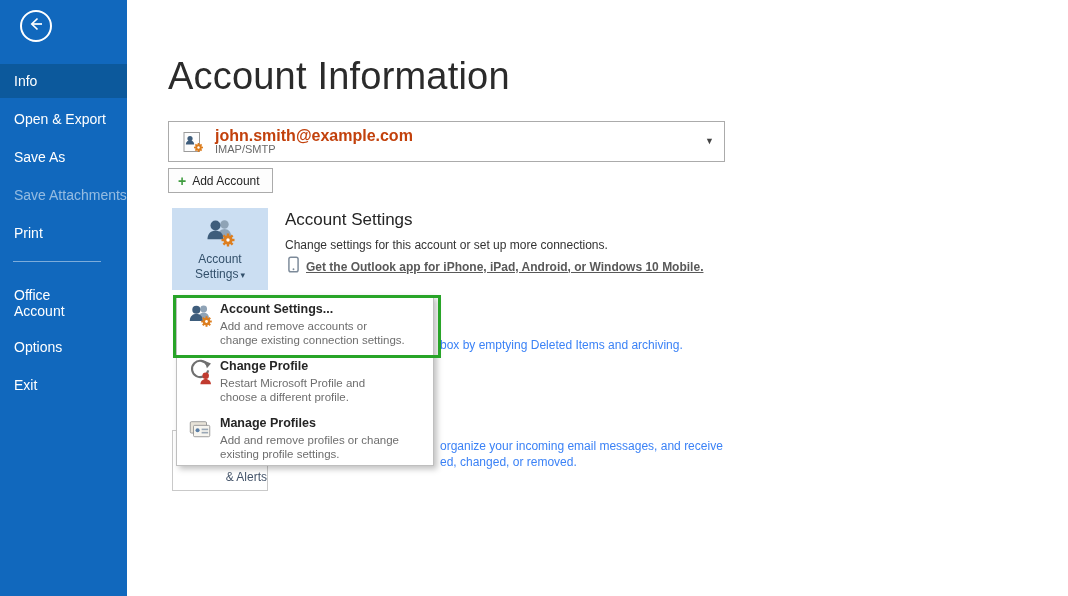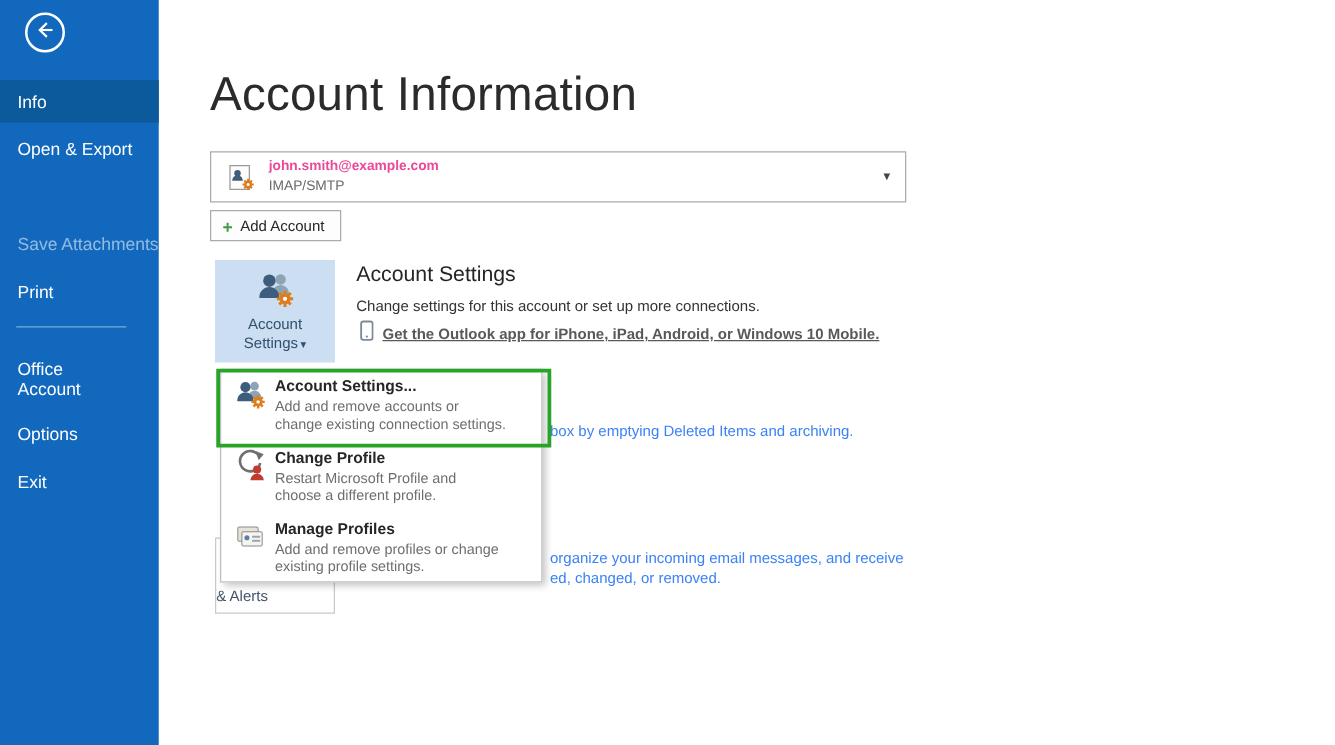--- a/index.html
+++ b/index.html
@@ -16,37 +16,37 @@
   .nav.disabled{color:rgba(255,255,255,0.55);cursor:default;}
   .nav.wrap{white-space:normal;line-height:16px;padding-top:4px;height:40px;width:90px;}
   .nav-divider{position:absolute;left:13px;top:261px;width:88px;border-top:1px solid rgba(255,255,255,0.45);}
 
   
   .page-title{position:absolute;left:168px;top:55px;font-size:38px;font-weight:300;color:#2B2B2B;letter-spacing:0.2px;}
 
   .acct-selector{position:absolute;left:168px;top:121px;width:557px;height:41px;background:#fff;
                  border:1px solid #ABABAB;box-sizing:border-box;cursor:pointer;}
   .acct-selector .sel-icon{position:absolute;left:12px;top:8px;width:24px;height:24px;}
-  .acct-selector .sel-email{position:absolute;left:46px;top:5px;font-size:11px;font-weight:600;color:#ec4899;}
+  .acct-selector .sel-email{position:absolute;left:46px;top:5px;font-size:16px;font-weight:600;color:#c2410c;}
   .acct-selector .sel-proto{position:absolute;left:46px;top:21px;font-size:11px;color:#6A6A6A;}
   .acct-selector .sel-chevron{position:absolute;right:10px;top:14px;font-size:9px;color:#444;}
 
   .add-account{position:absolute;left:168px;top:168px;height:25px;padding:0 12px 0 9px;background:#FDFDFD;
                border:1px solid #ABABAB;box-sizing:border-box;display:inline-flex;align-items:center;gap:6px;
                font-size:12px;color:#262626;cursor:pointer;}
   .add-account .plus{color:#3F9C3F;font-weight:700;font-size:14px;line-height:1;}
 
   .acct-tile{position:absolute;left:172px;top:208px;width:96px;height:82px;background:#CBDEF2;
              display:flex;flex-direction:column;align-items:center;justify-content:center;cursor:pointer;}
   .acct-tile .tile-label{font-size:12px;color:#33506B;line-height:15px;text-align:center;}
   .acct-tile .caret{font-size:9px;color:#33506B;margin-left:2px;}
 
   .rules-tile{position:absolute;left:172px;top:430px;width:96px;height:61px;background:#fff;
               border:1px solid #C9C9C9;box-sizing:border-box;z-index:1;cursor:pointer;}
-  .rules-tile .rules-label{position:absolute;left:0;right:0;bottom:6px;text-align:left;font-size:12px;color:#44546A;}
+  .rules-tile .rules-label{position:absolute;left:0;right:0;bottom:6px;text-align:right;font-size:12px;color:#44546A;}
 
   .section-heading{position:absolute;left:285px;top:210px;font-size:17px;color:#252525;}
   .section-desc{position:absolute;left:285px;top:238px;font-size:12px;color:#333;}
   .section-link-row{position:absolute;left:288px;top:256px;display:flex;align-items:center;gap:7px;cursor:pointer;}
   .section-link{font-size:12px;font-weight:600;color:#595959;text-decoration:underline;}
 
   .bg-frag{position:absolute;font-size:12px;color:#3b82f6;z-index:0;}
   .frag-mailbox{left:440px;top:338px;}
   .frag-rules1{left:440px;top:439px;}
   .frag-rules2{left:440px;top:455px;}
@@ -76,20 +76,21 @@
       <span>
         <svg width="16" height="16" viewBox="0 0 16 16">
           <path d="M9.5 2.5 3.8 8l5.7 5.5" fill="none" stroke="#fff" stroke-width="1.7"></path>
           <line x1="4" y1="8" x2="14" y2="8" stroke="#fff" stroke-width="1.7"></line>
         </svg>
       </span>
     </div>
 
     <div class="nav selected" style="top:64px">Info</div>
     <div class="nav" style="top:102px">Open &amp; Export</div>
+    <div class="nav" style="top:140px">Save As</div>
     <div class="nav disabled" style="top:178px">Save Attachments</div>
     <div class="nav" style="top:216px">Print</div>
     <div class="nav-divider"></div>
     <div class="nav wrap" style="top:283px">Office Account</div>
     <div class="nav" style="top:330px">Options</div>
     <div class="nav" style="top:368px">Exit</div>
   </div>
 
   <div class="page-title">Account Information</div>
 

